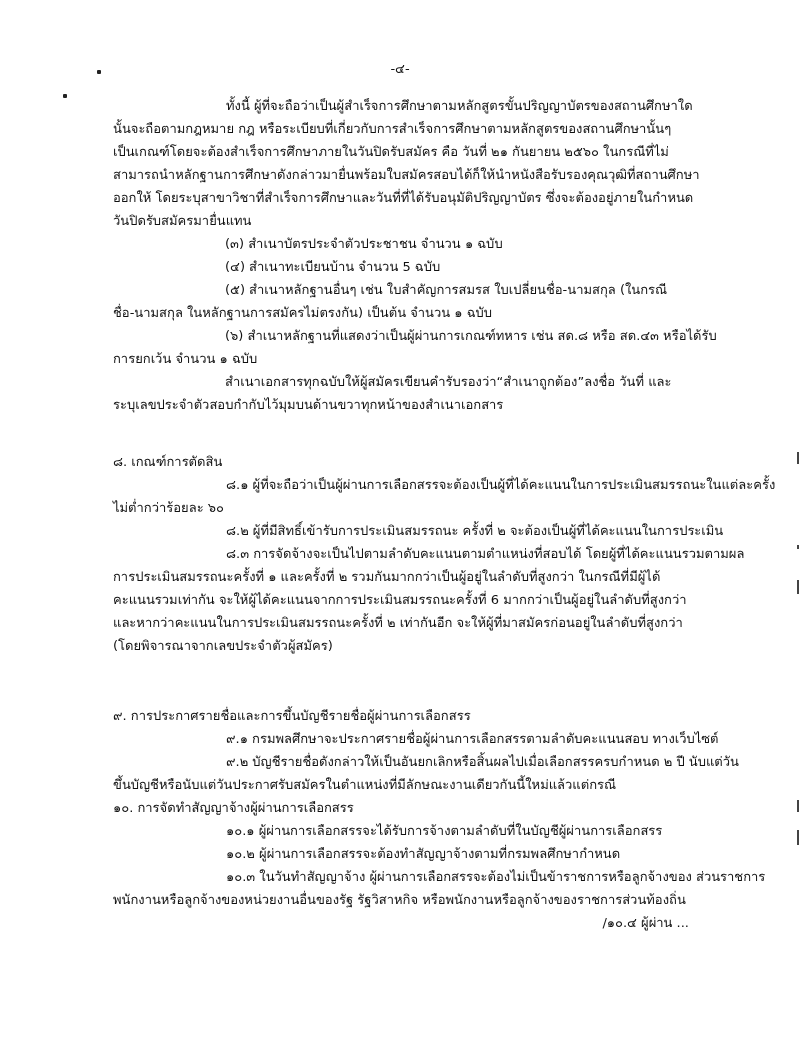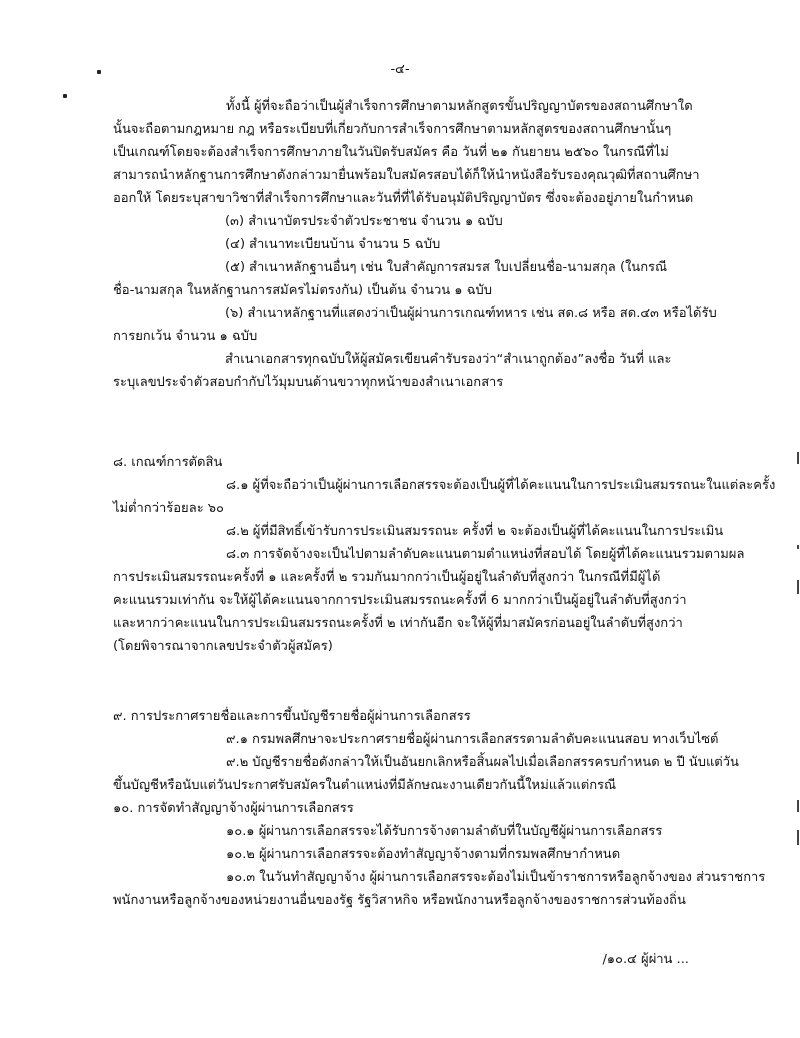--- a/index.html
+++ b/index.html
@@ -7,21 +7,21 @@
          font-family:"DejaVu Sans", "Liberation Sans", sans-serif; color:#111; }
   .page { position:absolute; left:0; top:0; width:800px; height:1038px; background:#fff; }
   .pagenum { position:absolute; top:58px; left:0; width:800px; text-align:center; font-size:13px; }
   .mark { position:absolute; width:4px; height:4px; background:#222; border-radius:1px; }
   .body { position:absolute; left:113px; width:600px; font-size:13px; line-height:23px; }
   .ln { white-space:nowrap; height:23px; overflow:visible; text-align:justify; }
   .i1 { padding-left:113px; }
   .i2 { padding-left:112px; }
   .head { font-weight:normal; }
   .edge { position:absolute; left:797px; width:2px; background:#444; }
-  .right { text-align:right; padding-right:0;margin-top:36px; }
+  .right { text-align:right; padding-right:0; }
 </style>
 </head>
 <body>
 
 <div class="page">
 
   <div class="mark" style="left:97px;top:70px;"></div>
   <div class="mark" style="left:63px;top:94px;"></div>
 
   <div class="edge" style="top:452px;height:12px;"></div>
@@ -31,20 +31,21 @@
   <div class="edge" style="top:830px;height:15px;"></div>
 
   <div class="pagenum">-๔-</div>
 
   <div class="body" style="top:94px;">
     <div class="ln i1">ทั้งนี้ ผู้ที่จะถือว่าเป็นผู้สำเร็จการศึกษาตามหลักสูตรขั้นปริญญาบัตรของสถานศึกษาใด</div>
     <div class="ln">นั้นจะถือตามกฎหมาย กฎ หรือระเบียบที่เกี่ยวกับการสำเร็จการศึกษาตามหลักสูตรของสถานศึกษานั้นๆ</div>
     <div class="ln">เป็นเกณฑ์โดยจะต้องสำเร็จการศึกษาภายในวันปิดรับสมัคร คือ วันที่ ๒๑ กันยายน ๒๕๖๐ ในกรณีที่ไม่</div>
     <div class="ln">สามารถนำหลักฐานการศึกษาดังกล่าวมายื่นพร้อมใบสมัครสอบได้ก็ให้นำหนังสือรับรองคุณวุฒิที่สถานศึกษา</div>
     <div class="ln">ออกให้ โดยระบุสาขาวิชาที่สำเร็จการศึกษาและวันที่ที่ได้รับอนุมัติปริญญาบัตร ซึ่งจะต้องอยู่ภายในกำหนด</div>
+    <div class="ln">วันปิดรับสมัครมายื่นแทน</div>
     <div class="ln i2">(๓) สำเนาบัตรประจำตัวประชาชน จำนวน ๑ ฉบับ</div>
     <div class="ln i2">(๔) สำเนาทะเบียนบ้าน จำนวน 5 ฉบับ</div>
     <div class="ln i2">(๕) สำเนาหลักฐานอื่นๆ เช่น ใบสำคัญการสมรส ใบเปลี่ยนชื่อ-นามสกุล (ในกรณี</div>
     <div class="ln">ชื่อ-นามสกุล ในหลักฐานการสมัครไม่ตรงกัน) เป็นต้น จำนวน ๑ ฉบับ</div>
     <div class="ln i2">(๖) สำเนาหลักฐานที่แสดงว่าเป็นผู้ผ่านการเกณฑ์ทหาร เช่น สด.๘ หรือ สด.๔๓ หรือได้รับ</div>
     <div class="ln">การยกเว้น จำนวน ๑ ฉบับ</div>
     <div class="ln i2">สำเนาเอกสารทุกฉบับให้ผู้สมัครเขียนคำรับรองว่า“สำเนาถูกต้อง”ลงชื่อ วันที่ และ</div>
     <div class="ln">ระบุเลขประจำตัวสอบกำกับไว้มุมบนด้านขวาทุกหน้าของสำเนาเอกสาร</div>
   </div>
 

